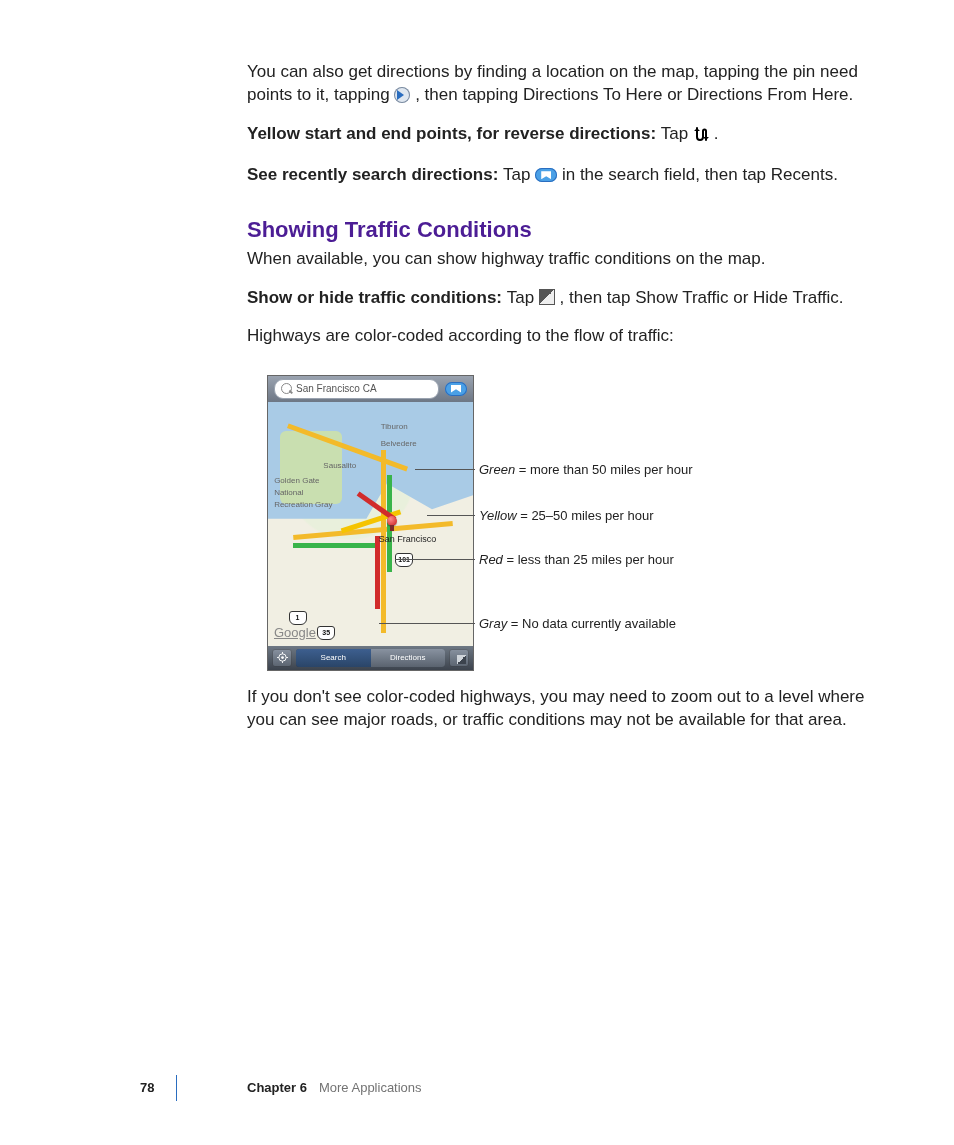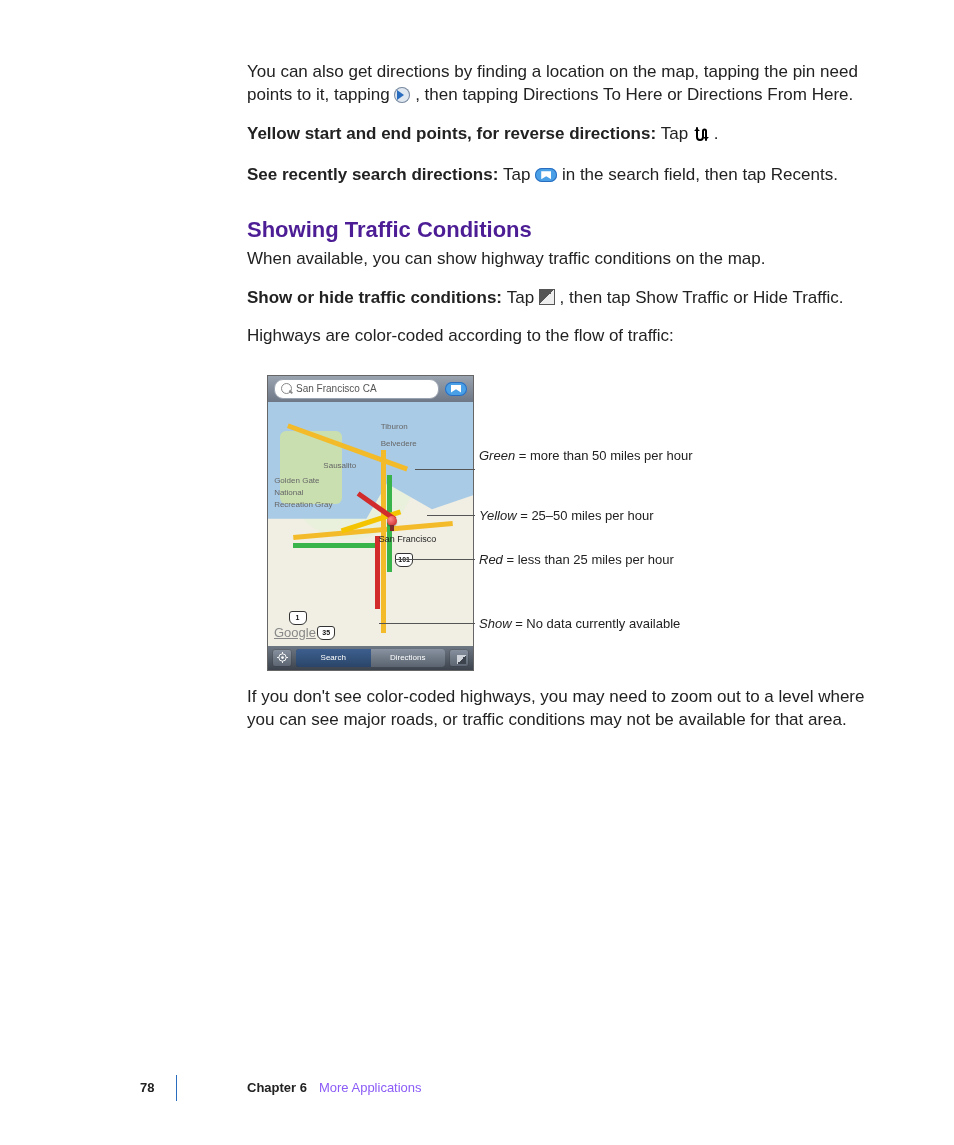--- a/index.html
+++ b/index.html
@@ -143,21 +143,21 @@
   .footer .rule{
     position:absolute;left:176px;top:0;width:1px;height:26px;background:#2A6DBF;
   }
   .footer .pg{
     position:absolute;left:140px;top:4px;font-size:13px;font-weight:700;color:#222;
   }
   .footer .ch{
     position:absolute;left:247px;top:4px;font-size:13px;
   }
   .footer .ch b{color:#222;font-weight:700;margin-right:12px;}
-  .footer .ch span.link{color:#8b5cf6;}
+  .footer .ch span.link{color:#737373;}
 </style>
 </head>
 <body>
 
 <div class="content">
 
 
   <p>
     <span>You can also get directions by finding a location on the map, tapping the pin need points to it, tapping </span>
     <span class="ic ic-blue-pin"></span>
@@ -247,31 +247,31 @@
         </div>
         <div class="curl"></div>
       </div>
     </div>
 
     <div class="leader" style="left:168px;top:106px;width:60px;"></div>
     <div class="leader" style="left:180px;top:152px;width:48px;"></div>
     <div class="leader" style="left:148px;top:196px;width:80px;"></div>
     <div class="leader" style="left:132px;top:260px;width:96px;"></div>
 
-    <div class="callout" style="left:232px;top:84px;">
+    <div class="callout" style="left:232px;top:98px;">
       <i>Green</i><span> = more than 50 miles per hour</span>
     </div>
     <div class="callout" style="left:232px;top:144px;">
       <i>Yellow</i><span> = 25–50 miles per hour</span>
     </div>
     <div class="callout" style="left:232px;top:188px;">
       <i>Red</i><span> = less than 25 miles per hour</span>
     </div>
     <div class="callout" style="left:232px;top:252px;">
-      <i>Show</i><span> = No data currently available</span>
+      <i>Gray</i><span> = No data currently available</span>
     </div>
   </div>
 
   <p>If you don't see color-coded highways, you may need to zoom out to a level where you can see major roads, or traffic conditions may not be available for that area.</p>
 </div>
 
 <div class="footer">
   <div class="pg">78</div>
   <div class="rule"></div>
   <div class="ch">

